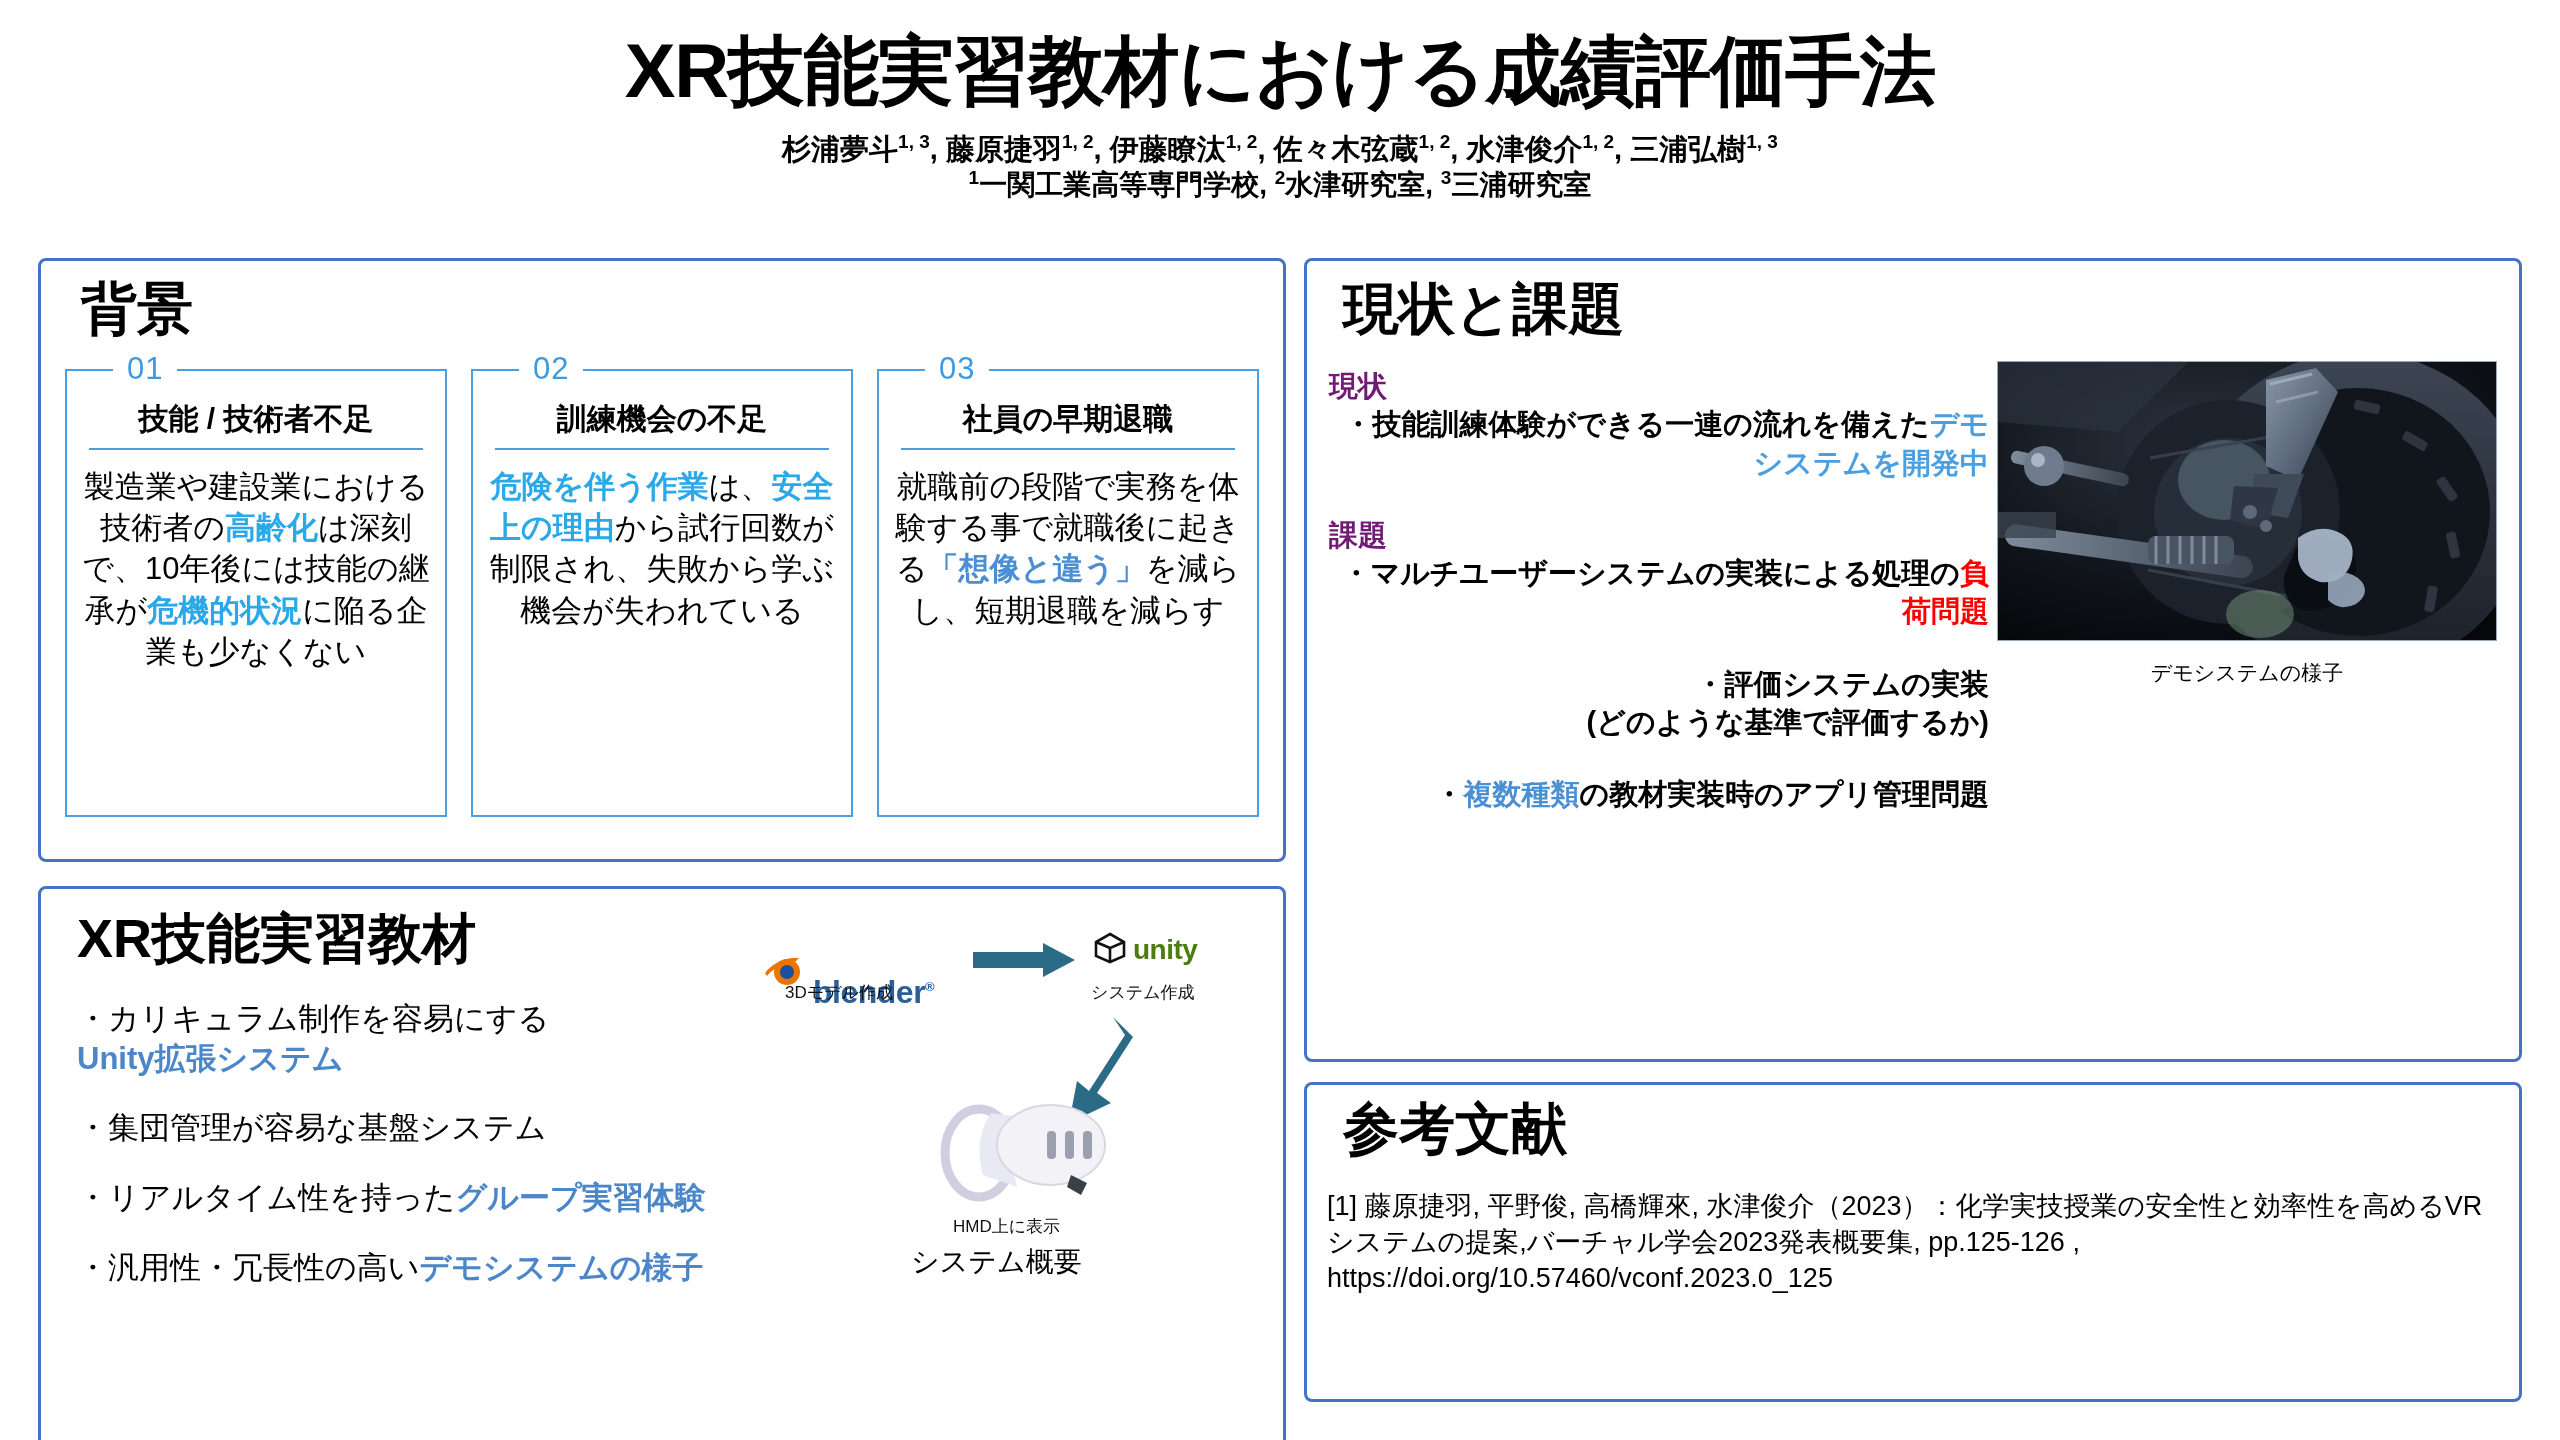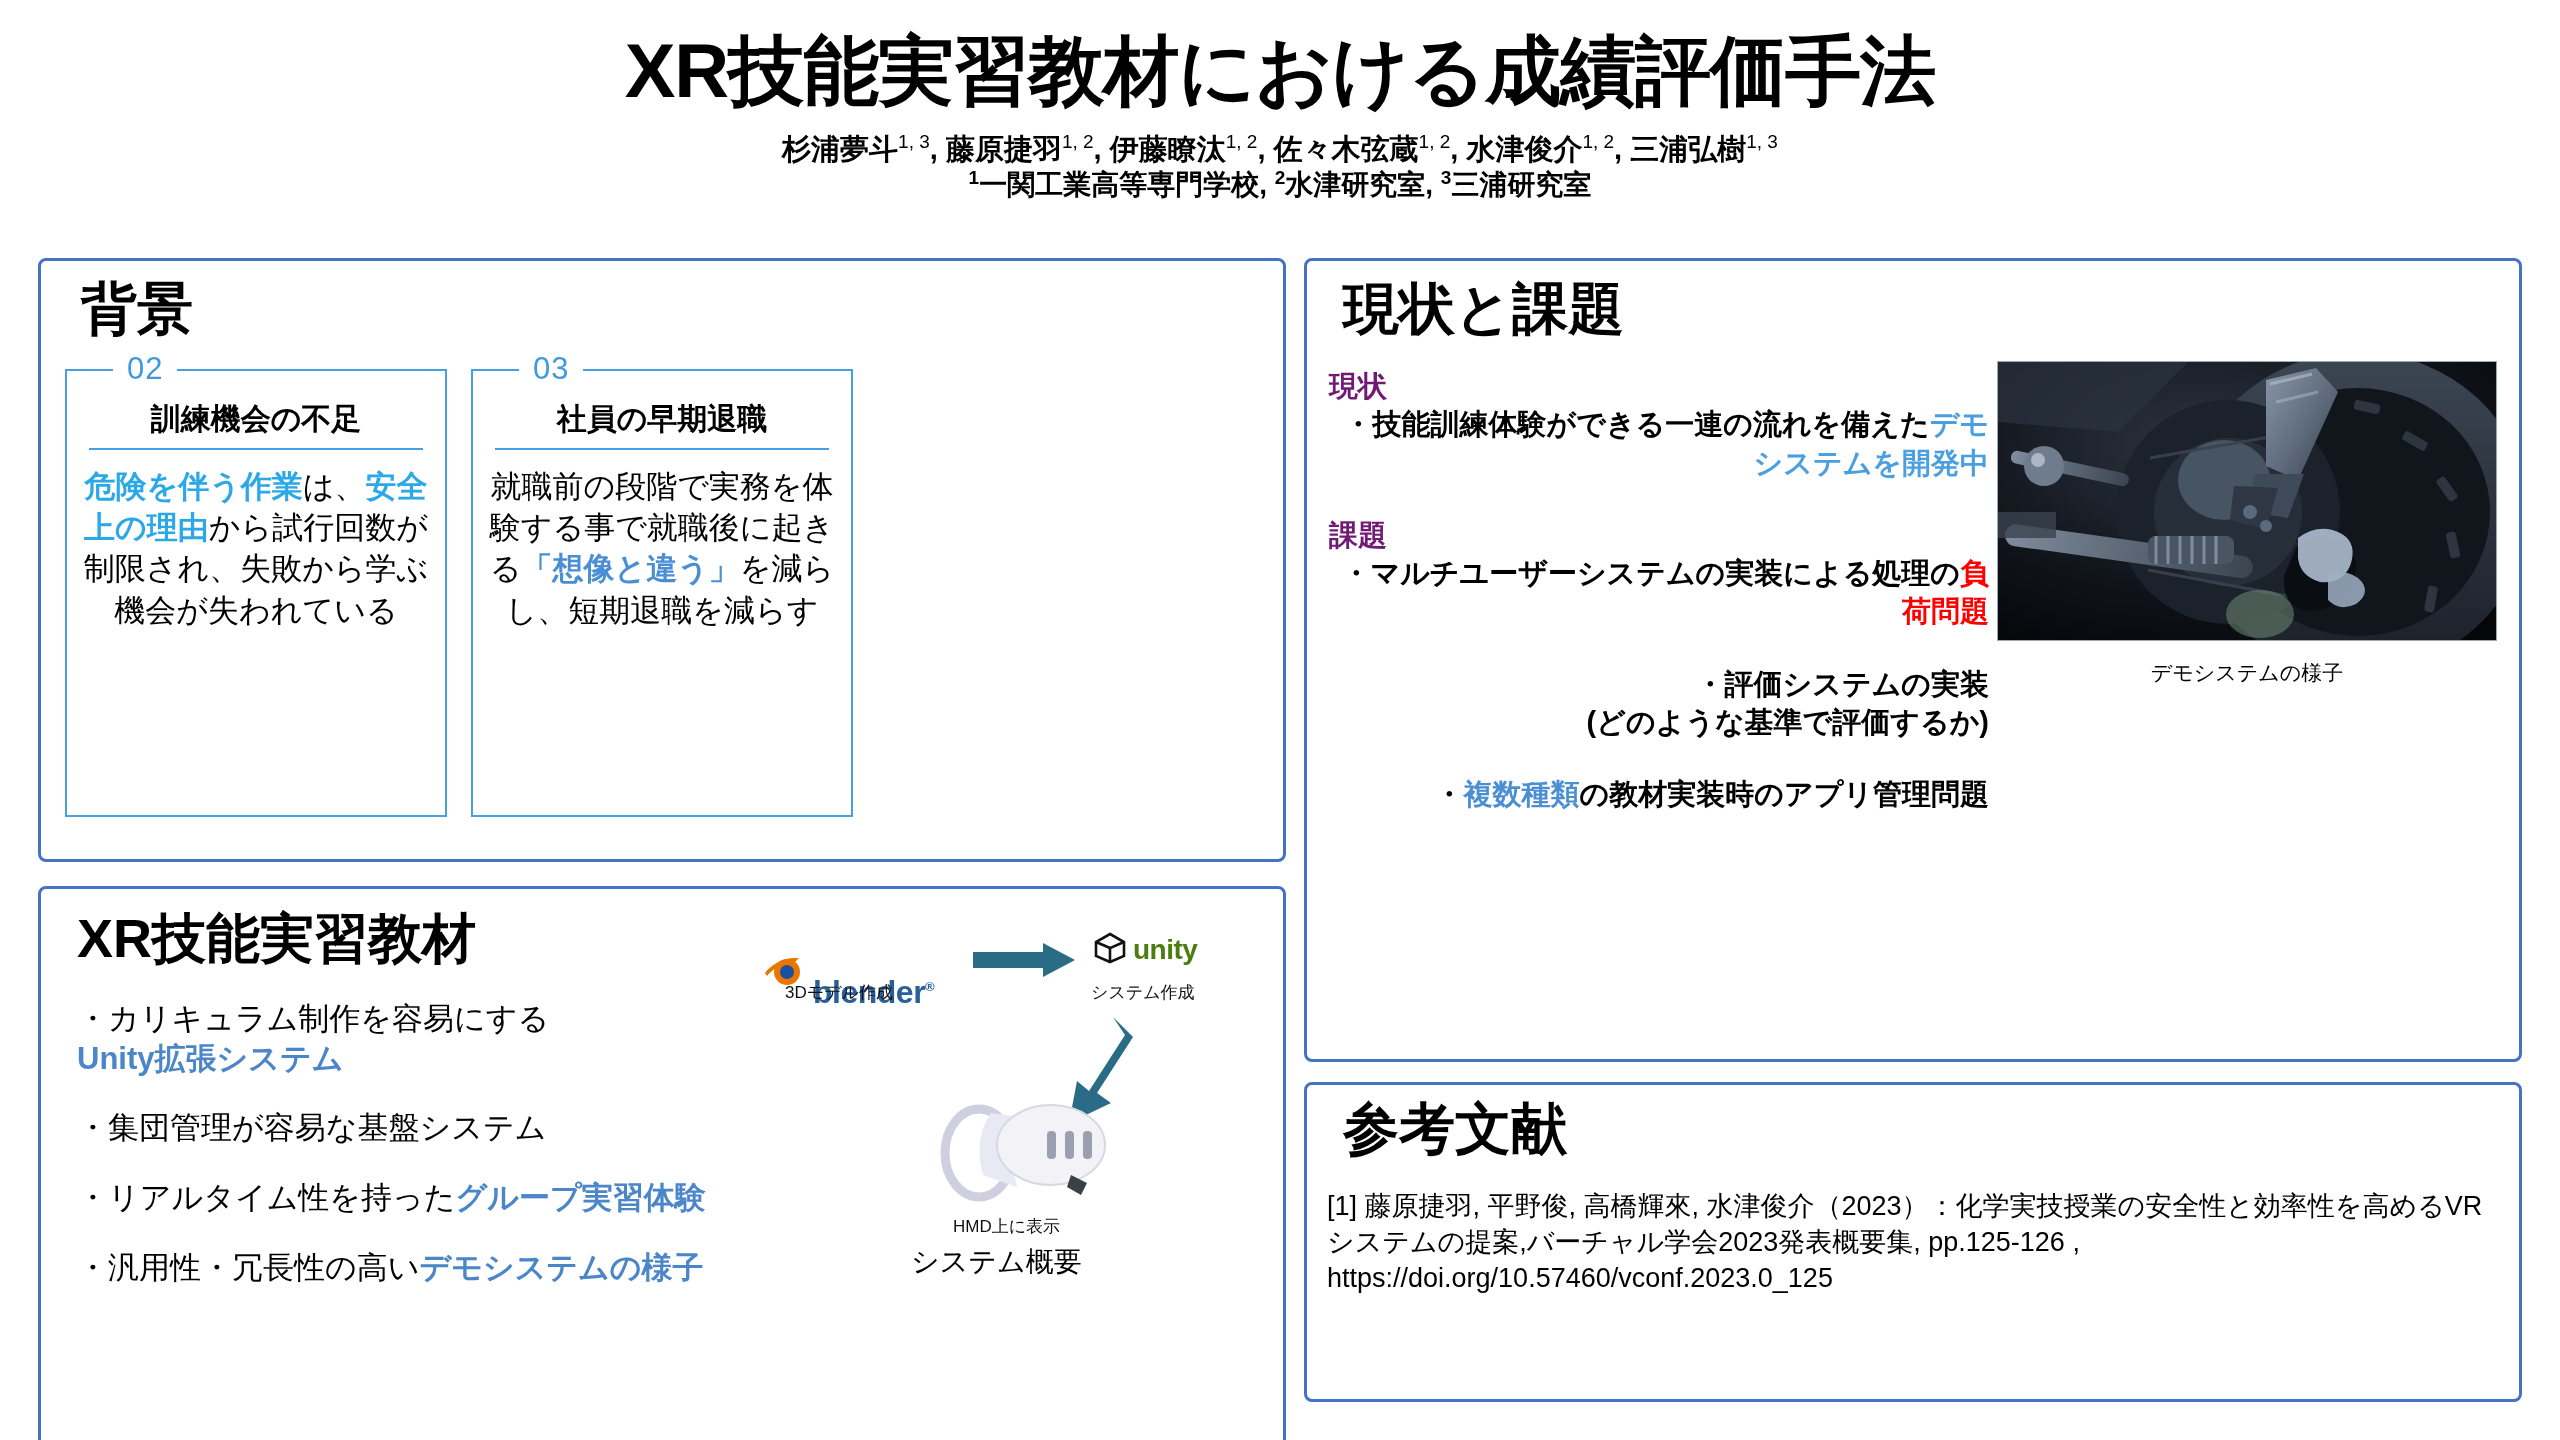--- a/index.html
+++ b/index.html
@@ -15,21 +15,21 @@
   
   .header { position:absolute; left:0; top:30px; width:2560px; text-align:center; }
   .poster-title {
     font-size: 76px; font-weight: 800; color:#000; letter-spacing: -1px;
     line-height: 1.08; white-space: nowrap;
   }
   .authors {
     margin-top: 18px; font-size: 29px; font-weight: 700; color:#000; line-height:1.22;
     white-space: nowrap;
   }
-  .authors sup { font-size: 19px; font-weight:400; vertical-align: super; }
+  .authors sup { font-size: 19px; font-weight:700; vertical-align: super; }
   .affils { font-size: 28px; font-weight: 700; color:#000; line-height:1.2; white-space: nowrap; }
   .affils sup { font-size: 19px; font-weight:700; vertical-align: super; }
 
   
   .panel {
     position:absolute; border: 3px solid #4472c4; border-radius: 8px; background:#fff;
   }
   .panel-title {
     font-size: 56px; font-weight: 800; color:#000; line-height:1;
   }
@@ -124,20 +124,30 @@
 
   <div class="header">
     <div class="poster-title">XR技能実習教材における成績評価手法</div>
     <div class="authors"><span>杉浦夢斗<sup>1, 3</sup></span><span>, </span><span>藤原捷羽<sup>1, 2</sup></span><span>, </span><span>伊藤瞭汰<sup>1, 2</sup></span><span>, </span><span>佐々木弦蔵<sup>1, 2</sup></span><span>, </span><span>水津俊介<sup>1, 2</sup></span><span>, </span><span>三浦弘樹<sup>1, 3</sup></span></div>
     <div class="affils"><span><sup>1</sup>一関工業高等専門学校</span><span>, </span><span><sup>2</sup>水津研究室</span><span>, </span><span><sup>3</sup>三浦研究室</span></div>
   </div>
 
   <div class="panel" id="panel-background">
     <div class="panel-title">背景</div>
     <div class="cards">
+  <div class="card">
+    <div class="card-topline">
+      <span class="seg-l"></span>
+      <span class="num">01</span>
+      <span class="seg-r"></span>
+    </div>
+    <div class="card-head">技能 / 技術者不足</div>
+    <div class="card-rule"></div>
+    <div class="card-body">製造業や建設業における技術者の<span class="hl">高齢化</span>は深刻で、10年後には技能の継承が<span class="hl">危機的状況</span>に陥る企業も少なくない</div>
+  </div>
   <div class="card">
     <div class="card-topline">
       <span class="seg-l"></span>
       <span class="num">02</span>
       <span class="seg-r"></span>
     </div>
     <div class="card-head">訓練機会の不足</div>
     <div class="card-rule"></div>
     <div class="card-body"><span class="hl">危険を伴う作業</span>は、<span class="hl">安全上の理由</span>から試行回数が制限され、失敗から学ぶ機会が失われている</div>
   </div>

